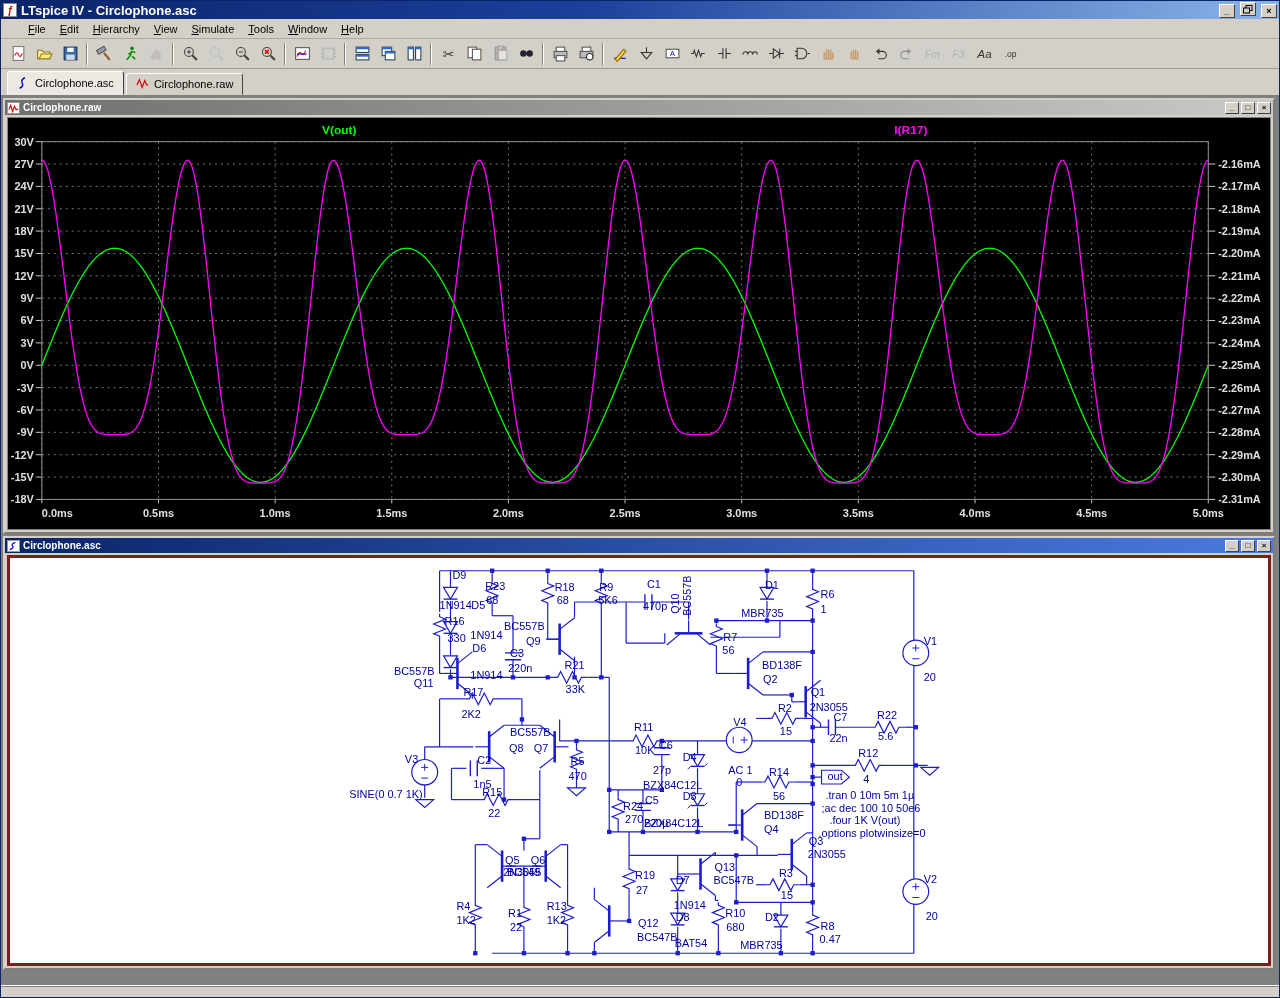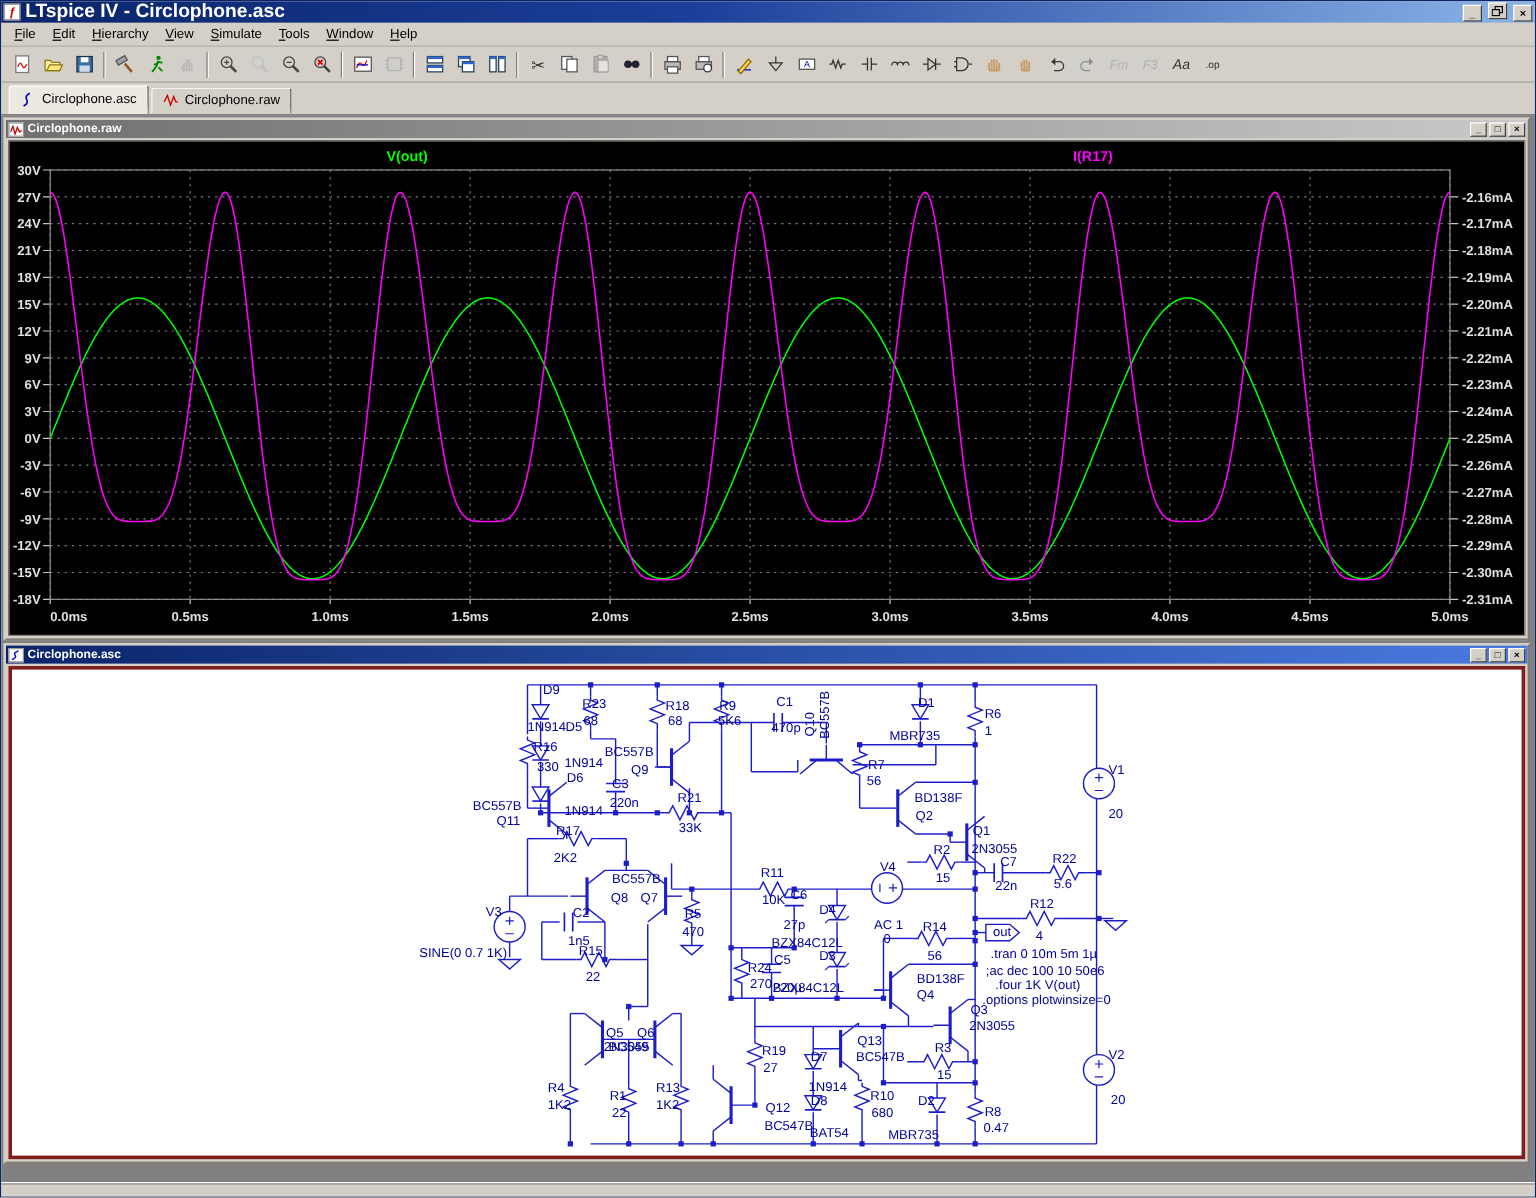--- a/index.html
+++ b/index.html
@@ -7,27 +7,27 @@
   #app{position:relative;width:1280px;height:998px;background:#d4d0c8;
        font-family:"Liberation Sans",sans-serif;font-size:11px;overflow:hidden;
        border:1px solid #0a246a;}
   
   .titlebar{position:absolute;left:0;top:0;width:100%;height:18px;
     background:linear-gradient(to right,#0a246a,#1b3f9a 45%,#8ab4e8);
     display:flex;align-items:center;color:#fff;font-weight:bold;padding:0 2px;}
   .titlebar .appicon{width:14px;height:14px;background:#fff;border:1px solid #888;
     margin-right:4px;display:flex;align-items:center;justify-content:center;
     color:#c00;font-style:italic;font-size:10px;font-weight:bold;}
-  .titlebar .title{flex:1;white-space:nowrap;font-size:16px;}
+  .titlebar .title{flex:1;white-space:nowrap;font-size:13px;}
   .winbtn{width:16px;height:14px;background:#d4d0c8;border:1px solid;
     border-color:#fff #404040 #404040 #fff;margin-left:2px;display:inline-flex;
     align-items:center;justify-content:center;color:#000;font-size:9px;line-height:1;}
   
   .menubar{position:absolute;left:0;top:18px;width:100%;height:20px;background:#d4d0c8;
-    display:flex;align-items:center;padding-left:4px;border-bottom:1px solid #aaa;}
+    display:flex;align-items:center;padding-left:20px;border-bottom:1px solid #aaa;}
   .menuitem{padding:3px 7px;color:#000;}
   .menuitem u{text-decoration:underline;}
   
   .toolbar{position:absolute;left:0;top:38px;width:100%;height:30px;background:#d4d0c8;
     display:flex;align-items:center;padding-left:4px;border-bottom:1px solid #999;}
   .tbtn{width:24px;height:24px;margin:0 1px;background:#d4d0c8;border:1px solid #d4d0c8;
     display:inline-flex;align-items:center;justify-content:center;}
   .tbtn.disabled{opacity:.42;filter:grayscale(1);text-align:right;}
   .tbtn svg{width:17px;height:17px;}
   .tsep{width:2px;height:22px;margin:0 3px;border-left:1px solid #808080;border-right:1px solid #fff;}

